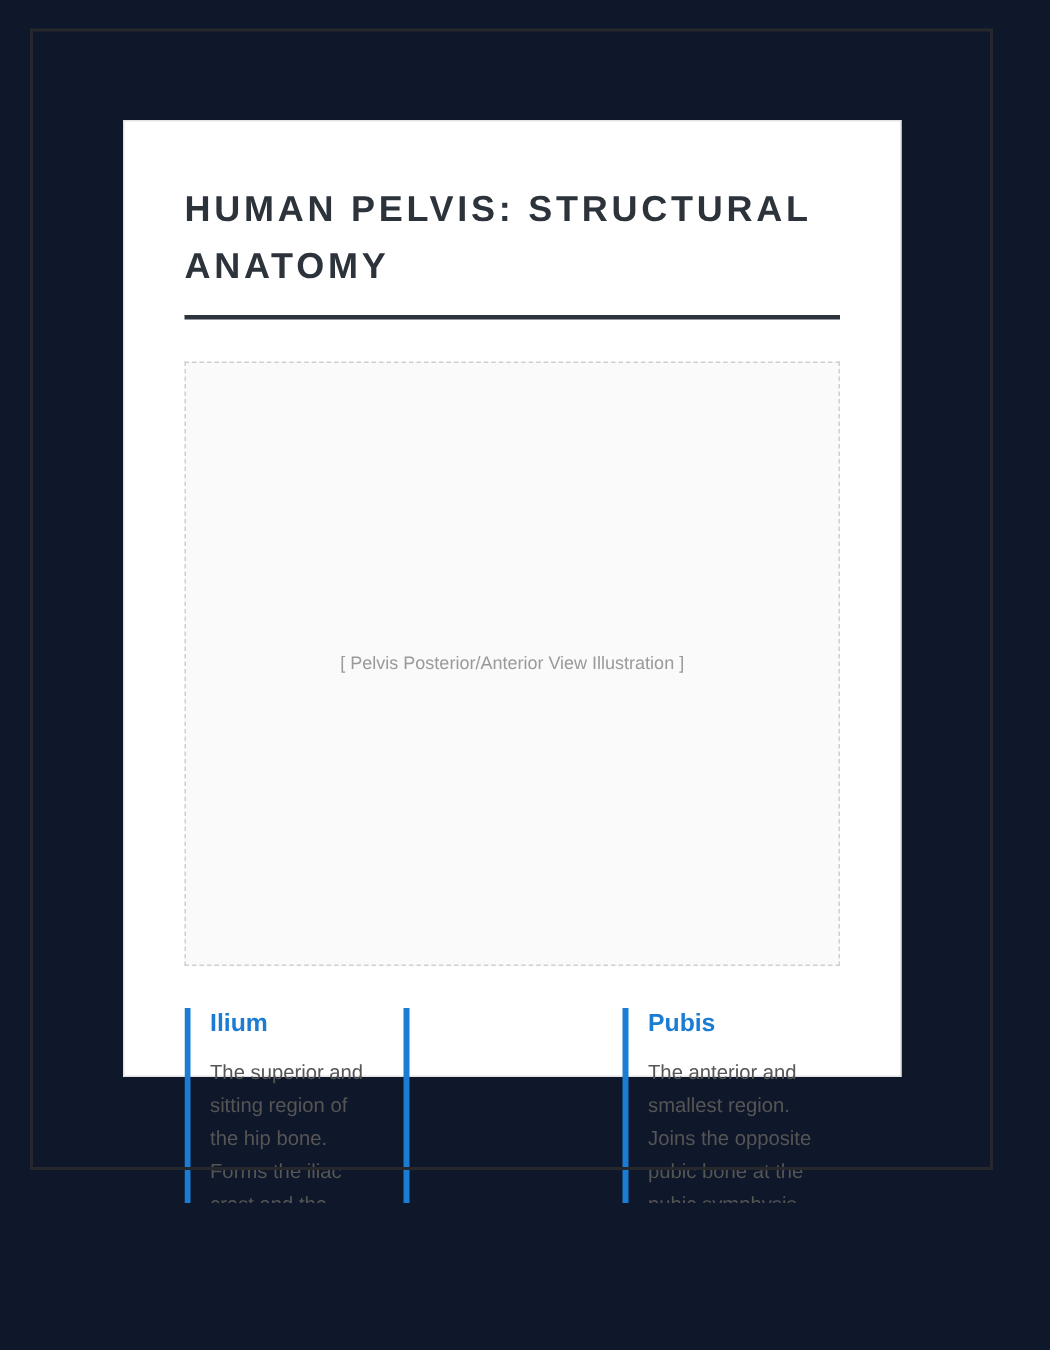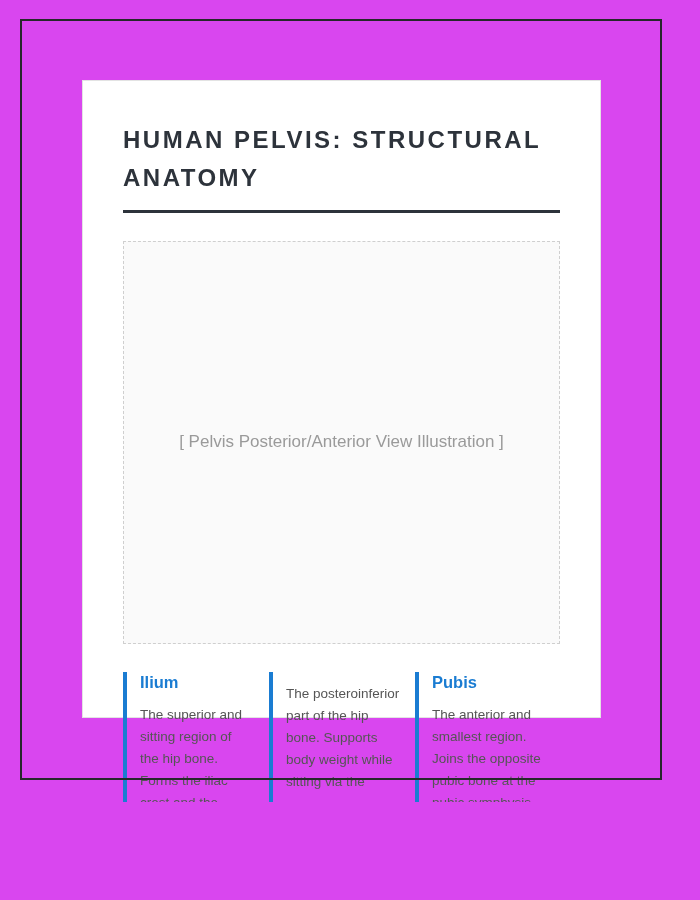--- a/index.html
+++ b/index.html
@@ -5,21 +5,21 @@
   html, body {
     margin: 0;
     padding: 0;
     background: #ffffff;
     font-family: "Liberation Sans", sans-serif;
   }
   .viewport {
     position: relative;
     width: 700px;
     height: 900px;
-    background: #d946ef;
+    background: #0f172a;
     overflow: hidden;
   }
   
   .outer-frame {
     position: absolute;
     left: 20px;
     top: 19px;
     width: 638px;
     height: 757px;
     border: 2px solid #26282b;
@@ -57,21 +57,21 @@
     margin-top: 28px;
     height: 401px;
     border: 1px dashed #cfcfcf;
     background: #fafafa;
     display: flex;
     align-items: center;
     justify-content: center;
   }
   .illustration-text {
     color: #9a9a9a;
-    font-size: 17px;
+    font-size: 12px;
   }
   .columns {
     margin-top: 28px;
     display: flex;
     gap: 1px;
     height: 130px;
     overflow: hidden;          
   }
   .col {
     flex: 1;
@@ -114,25 +114,20 @@
       <div class="col">
         <h3>Ilium</h3>
         <p>The superior and
 sitting region of
 the hip bone.
 Forms the iliac
 crest and the</p>
       </div>
 
       <div class="col">
-        <p>The posteroinferior
-part of the hip
-bone. Supports
-body weight while
-sitting via the</p>
       </div>
 
       <div class="col">
         <h3>Pubis</h3>
         <p>The anterior and
 smallest region.
 Joins the opposite
 pubic bone at the
 pubic symphysis</p>
       </div>

